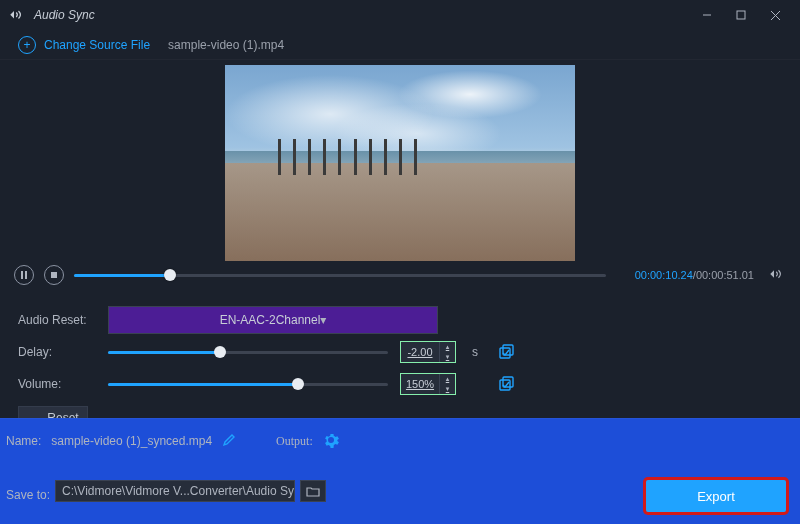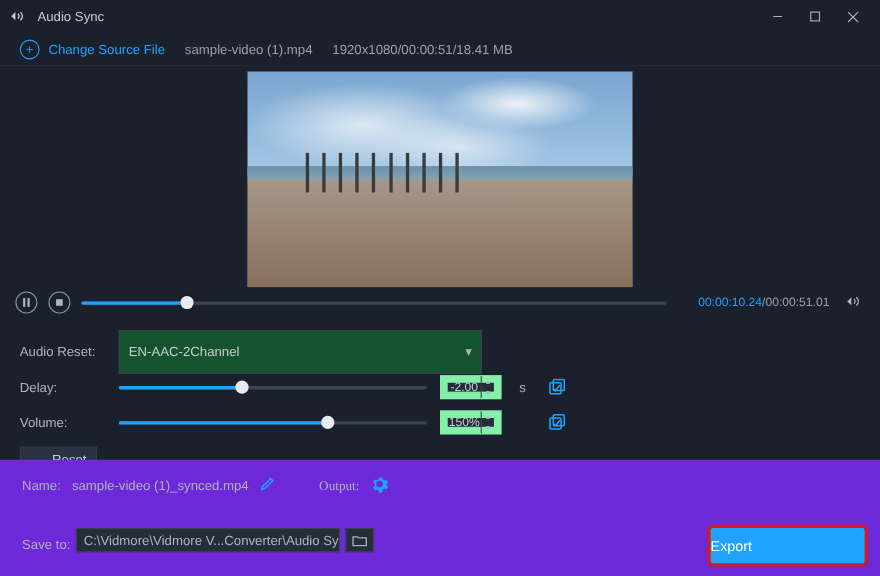--- a/index.html
+++ b/index.html
@@ -1,17 +1,17 @@
 <!DOCTYPE html>
 <html><head>
 <meta charset="utf-8">
 <style>
   * { box-sizing: border-box; margin: 0; padding: 0; font-family: "Segoe UI", Arial, sans-serif; }
   body { background: #1b212c; color: #aeb4bf; width: 800px; height: 524px; overflow: hidden; font-size: 12px; }
-  .titlebar { height: 30px; display: flex; align-items: center; padding: 0 8px; background: #1b212c; }
+  .titlebar { height: 30px; display: flex; align-items: center; padding: 0 8px; background: #1b212c; font-style: italic; }
   .titlebar .app-icon { width: 18px; height: 14px; margin-right: 8px; color: #c7cdd6; }
   .titlebar .title { color: #c7cdd6; font-size: 12px; flex: 1; }
   .win-btn { width: 34px; height: 30px; display: flex; align-items: center; justify-content: center; color: #aeb4bf; cursor: pointer; }
 
   .sourcebar { height: 30px; display: flex; align-items: center; padding: 0 12px 0 18px; gap: 18px; border-bottom: 1px solid rgba(255,255,255,0.03); }
   .src-add { display: flex; align-items: center; gap: 8px; color: #1fa3ff; cursor: pointer; }
   .src-add .plus-circle { width: 18px; height: 18px; border: 1.5px solid #1fa3ff; border-radius: 50%; display:flex; align-items:center; justify-content:center; font-size: 12px; line-height: 1; }
   .srcinfo { color: #9aa0ab; }
 
   .preview-area { height: 200px; display: flex; align-items: center; justify-content: center; padding: 6px 0 0 0; }
@@ -34,46 +34,46 @@
   .seek-track { height:3px; width:100%; background:#3c4351; border-radius:2px; position:relative; }
   .seek-fill { position:absolute; left:0; top:0; bottom:0; background:#1fa3ff; border-radius:2px; width:18%; }
   .seek-thumb { position:absolute; top:50%; left:18%; transform:translate(-50%,-50%); width:12px; height:12px; border-radius:50%; background:#e8ecf2; box-shadow:0 0 2px rgba(0,0,0,0.5); }
   .time { font-size:11px; color:#9aa0ab; }
   .time .cur { color:#1fa3ff;padding-left:19px; }
   .mute { color:#aeb4bf; cursor:pointer; margin-left:4px; }
 
   .controls { padding: 14px 18px 0 18px; }
   .row { display:flex; align-items:center; height:32px; gap:12px; }
   .lbl { width:78px; color:#aeb4bf; }
-  .dropdown { flex:0 0 330px; height:40px; background:#14532d; border:1px solid #3a4252; display:flex; align-items:center; padding:0 8px; justify-content:space-between; cursor:pointer; color:#c7cdd6; }
+  .dropdown { flex:0 0 330px; height:28px; background:#4c1d95; border:1px solid #3a4252; display:flex; align-items:center; padding:0 8px; justify-content:center; cursor:pointer; color:#c7cdd6; }
   .dropdown .chev { color:#aeb4bf; }
   .slider-wrap { flex:0 0 280px; display:flex; align-items:center; }
   .slider-track { height:3px; width:100%; background:#3c4351; border-radius:2px; position:relative; }
   .slider-fill { position:absolute; left:0; top:0; bottom:0; background:#1fa3ff; border-radius:2px; }
   .slider-thumb { position:absolute; top:50%; transform:translate(-50%,-50%); width:12px; height:12px; border-radius:50%; background:#e8ecf2; }
-  .valbox { width:56px; height:22px; background:#262d3a; border:7px solid #86efac; display:flex; align-items:center; color:#c7cdd6; }
+  .valbox { width:56px; height:22px; background:#262d3a; border:1px solid #86efac; display:flex; align-items:center; color:#c7cdd6;text-decoration:underline; }
   .valbox input { flex:1; background:transparent; border:none; color:#c7cdd6; text-align:center; font-size:11px; outline:none; width:30px; }
   .spin { width:16px; display:flex; flex-direction:column; border-left:1px solid #3a4252; }
   .spin div { height:10px; display:flex; align-items:center; justify-content:center; font-size:7px; color:#aeb4bf; cursor:pointer; }
   .unit { color:#aeb4bf; margin-left:4px; width:8px; }
   .apply-all { width:16px; height:16px; color:#1fa3ff; cursor:pointer; margin-left:6px; display:flex; align-items:center; justify-content:center; }
   .reset-btn { margin-top:6px; width:70px; height:24px; background:#2a3140; color:#c7cdd6; display:flex; align-items:center; justify-content:center; cursor:pointer; border:1px solid #343c4c;padding-left:20px; }
 
-  .footer { position:absolute; left:0; right:0; bottom:0; background:#6d28d9; border-top:1px solid rgba(255,255,255,0.04); padding: 10px 14px 12px 20px; display:grid; grid-template-columns: 1fr auto; row-gap:10px; }
+  .footer { position:absolute; left:0; right:0; bottom:0; background:#1d4ed8; border-top:1px solid rgba(255,255,255,0.04); padding: 10px 14px 12px 6px; display:grid; grid-template-columns: 1fr auto; row-gap:10px; }
   .frow { display:flex; align-items:center; gap:10px; height:24px; }
   .name-val { color:#aeb4bf; }
   .edit-pen { color:#1fa3ff; cursor:pointer; }
   .out-lbl { margin-left:30px;font-family:Liberation Serif, serif; }
   .out-sel { width:110px; height:22px; background:#262d3a; border:1px solid #3a4252; display:flex; align-items:center; padding:0 6px; justify-content:space-between; cursor:pointer; }
   .gear { color:#1fa3ff; cursor:pointer; }
   .saveto { display:flex; align-items:flex-end; gap:5px;margin-top:25px; }
   .path-sel { width:240px; height:22px; background:#262d3a; border:1px solid #3a4252; display:flex; align-items:center; padding:0 6px; justify-content:space-between; cursor:pointer; color:#aeb4bf; white-space:nowrap; overflow:hidden; }
   .folder-btn { width:26px; height:22px; background:#262d3a; border:1px solid #3a4252; display:flex; align-items:center; justify-content:center; cursor:pointer; color:#aeb4bf; }
   .export-wrap { grid-row: 1 / span 2; grid-column: 2; align-self:end; }
-  .export-btn { width:140px; height:32px; background:#1fa3ff; color:#fff; display:flex; align-items:center; cursor:pointer; font-size:13px; border-radius:2px; box-shadow: 0 0 0 3px #d21a1a; }
+  .export-btn { width:140px; height:32px; background:#1fa3ff; color:#fff; display:flex; align-items:center; justify-content:center; cursor:pointer; font-size:13px; border-radius:2px; box-shadow: 0 0 0 3px #d21a1a; }
 </style>
 </head>
 <body>
 
 <div class="titlebar">
   <span class="app-icon">
     <svg viewBox="0 0 24 18" fill="none" stroke="currentColor" stroke-width="1.6">
       <path d="M3 9 L8 4 L8 14 Z" fill="currentColor" stroke="none"></path>
       <path d="M11 6 Q14 9 11 12"></path>
       <path d="M14 4 Q19 9 14 14"></path>
@@ -97,21 +97,20 @@
       </svg>
   </div>
 </div>
 
 <div class="sourcebar">
   <div class="src-add">
     <span class="plus-circle">+</span>
     <span>Change Source File</span>
   </div>
   <span class="srcinfo">sample-video (1).mp4</span>
-  <span class="srcinfo">1920x1080/00:00:51/18.41 MB</span>
 </div>
 
 <div class="preview-area">
   <div class="preview">
     <div class="sky-cloud"></div>
     <div class="sea"></div>
     <div class="beach"></div>
     <div class="posts">
         <span></span>
         <span></span>

